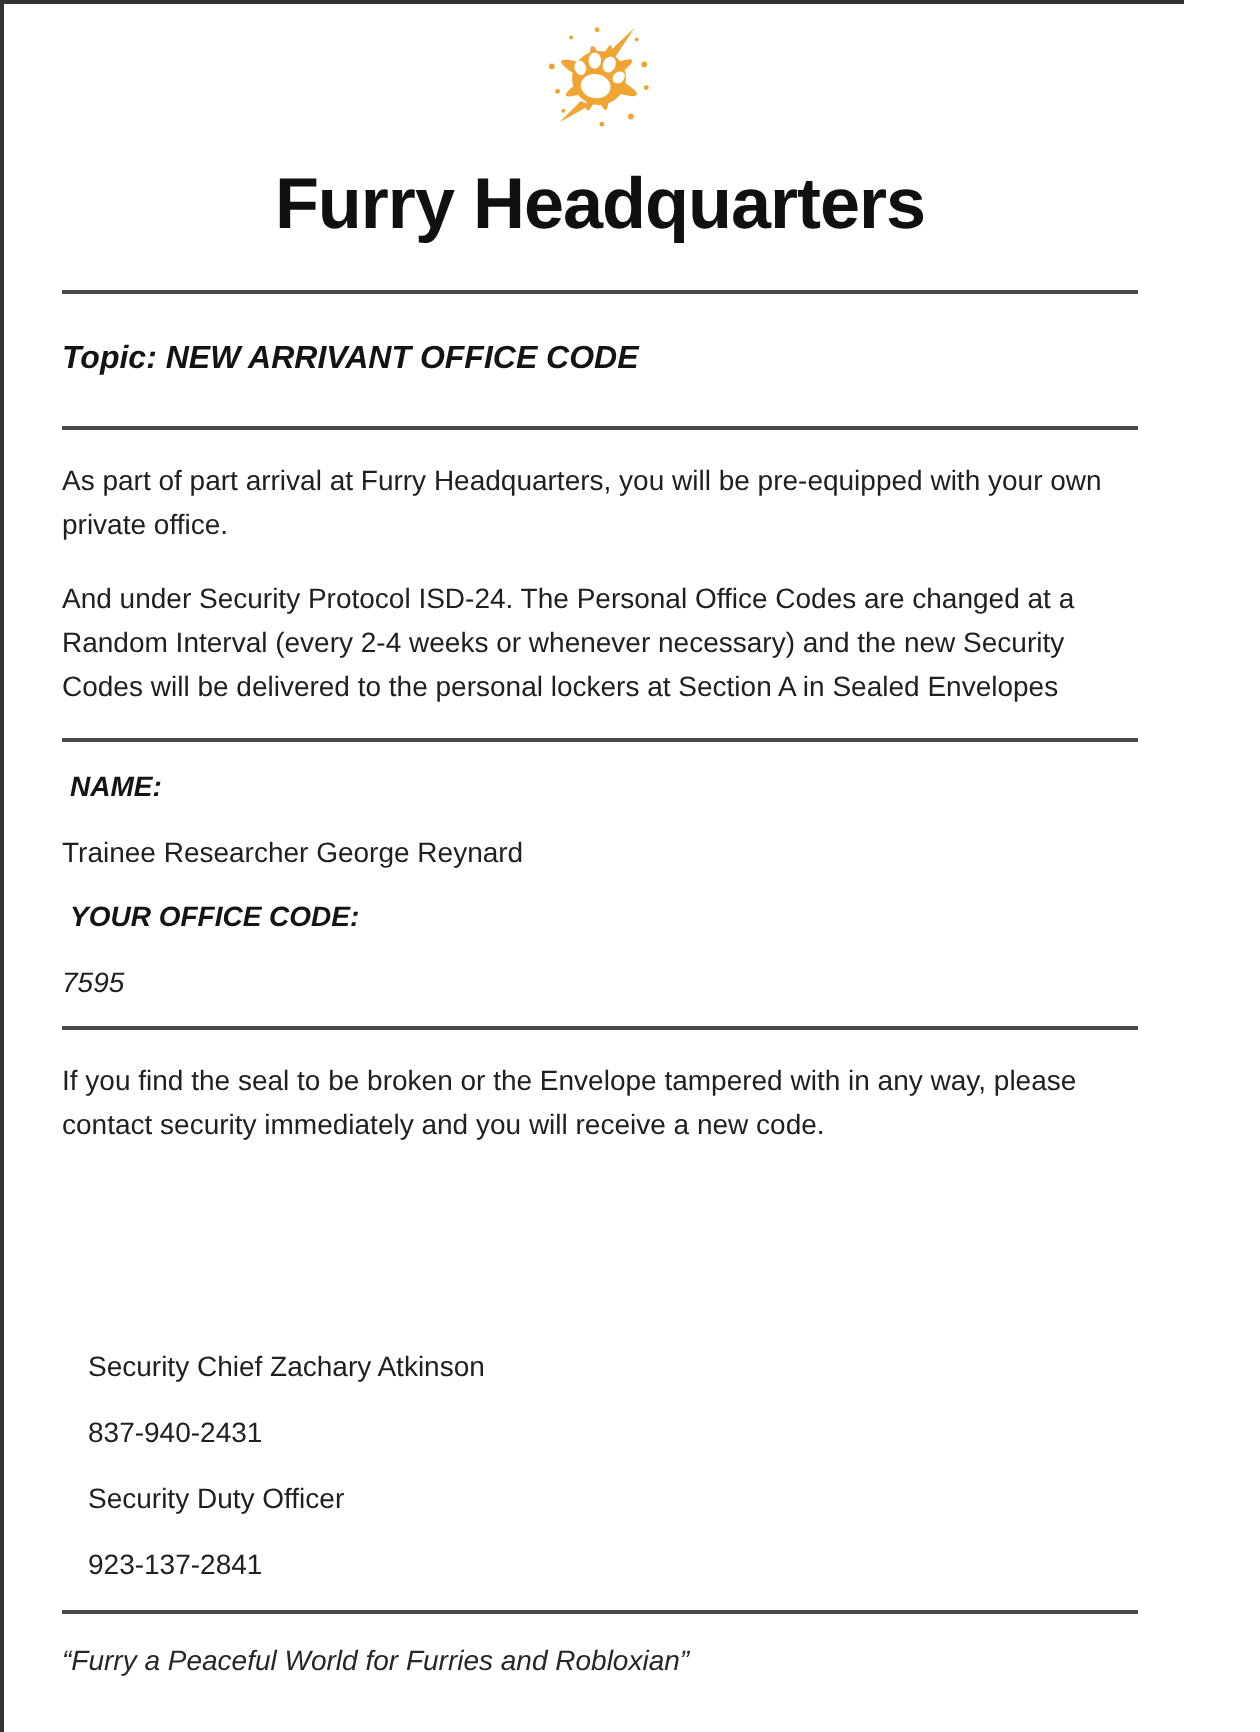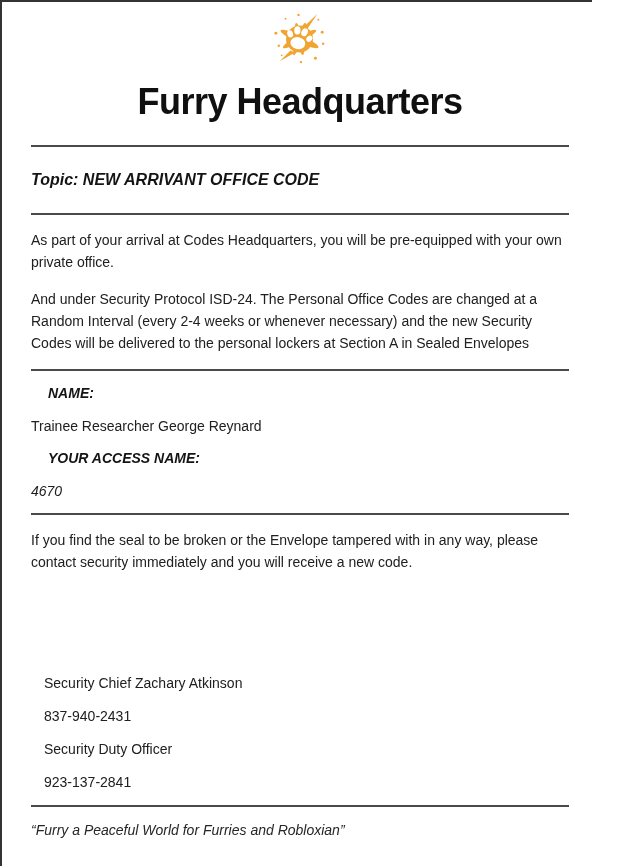--- a/index.html
+++ b/index.html
@@ -49,21 +49,21 @@
     line-height: 22px;
     margin: 14px 0 15px;
     white-space: pre-line;
   }
   .field-label {
     font-size: 14px;
     line-height: 20px;
     font-weight: bold;
     font-style: italic;
     color: #141414;
-    margin: 12px 17px 0;
+    margin: 12px 4px 0;
   }
   .field-value {
     font-size: 14px;
     line-height: 20px;
     margin: 13px 0 0;
   }
   .field-value.italic { font-style: italic; }
   .spacer-13 { height: 12px; }
   .contact-block { margin-top: 100px; }
   .contact-line {
@@ -114,32 +114,32 @@
       </g>
     </svg>
   </div>
 
   <h1 class="doc-title">Furry Headquarters</h1>
 
   <hr class="rule">
   <p class="topic-line">Topic: NEW ARRIVANT OFFICE CODE</p>
   <hr class="rule">
 
-  <p class="body-text">As part of your arrival at Codes Headquarters, you will be pre-equipped with your own
+  <p class="body-text">As part of part arrival at Furry Headquarters, you will be pre-equipped with your own
 private office.</p>
   <p class="body-text">And under Security Protocol ISD-24. The Personal Office Codes are changed at a
 Random Interval (every 2-4 weeks or whenever necessary) and the new Security
 Codes will be delivered to the personal lockers at Section A in Sealed Envelopes</p>
 
   <hr class="rule">
 
   <p class="field-label">NAME:</p>
   <p class="field-value">Trainee Researcher George Reynard</p>
-  <p class="field-label">YOUR ACCESS NAME:</p>
-  <p class="field-value italic">4670</p>
+  <p class="field-label">YOUR OFFICE CODE:</p>
+  <p class="field-value italic">7595</p>
 
   <div class="spacer-13"></div>
   <hr class="rule">
 
   <p class="body-text">If you find the seal to be broken or the Envelope tampered with in any way, please
 contact security immediately and you will receive a new code.</p>
 
   <div class="contact-block">
     <p class="contact-line">Security Chief Zachary Atkinson</p>
     <p class="contact-line">837-940-2431</p>

